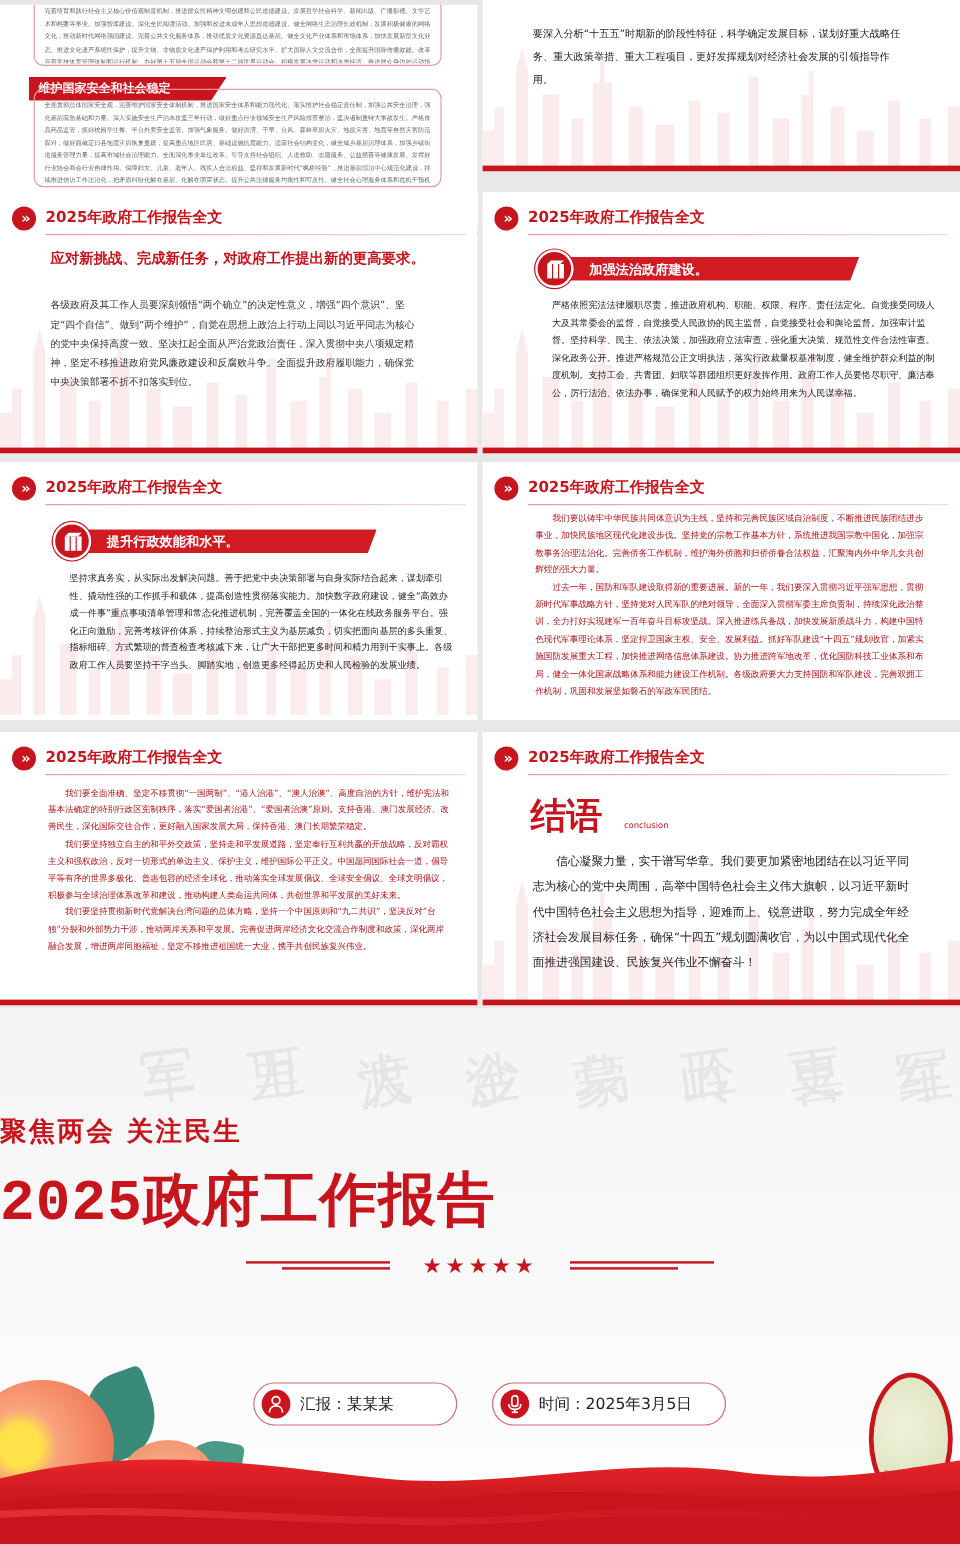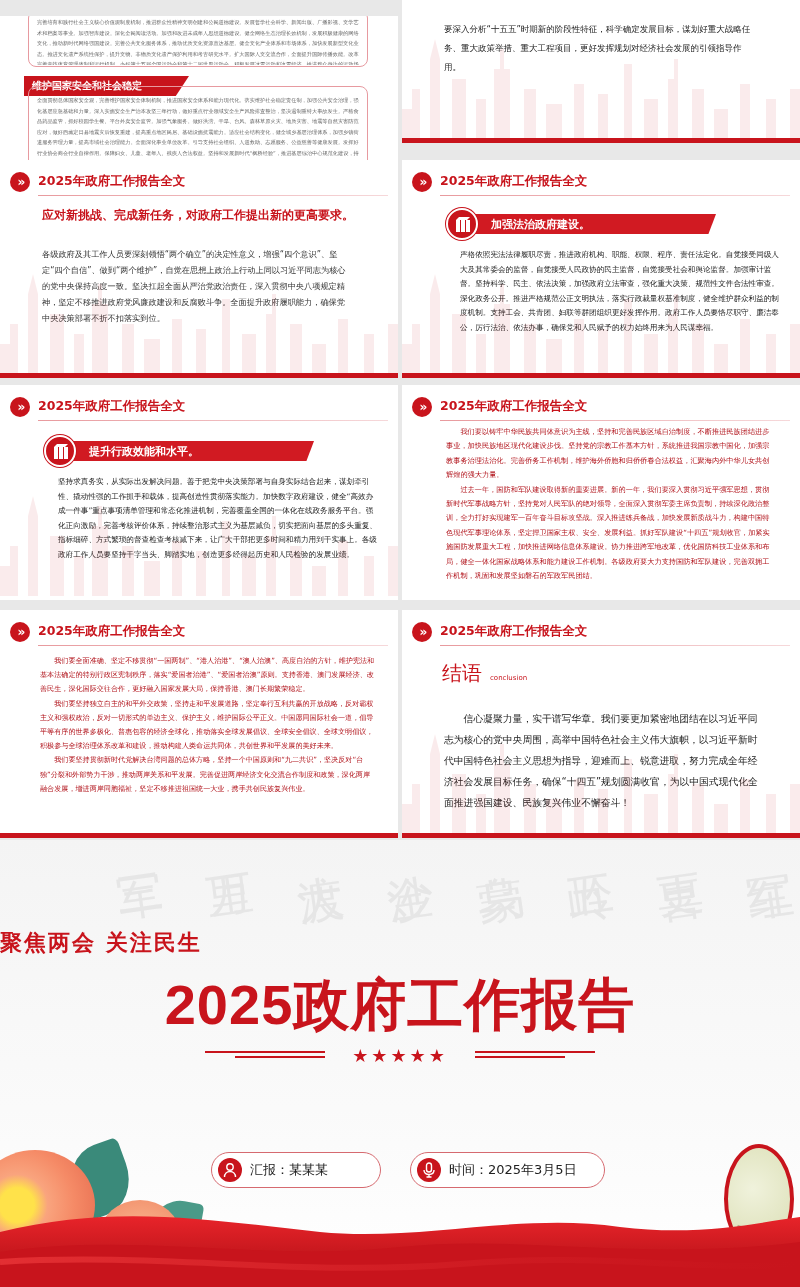--- a/index.html
+++ b/index.html
@@ -17,38 +17,38 @@
 .body p{text-indent:2em}
 .banner{position:absolute;height:30px}
 .banner .bar{position:absolute;left:18px;top:6px;right:0;height:20px;background:#d11a22;clip-path:polygon(0 0,100% 0,97% 100%,0 100%)}
 .banner .circ{position:absolute;left:0;top:0;width:32px;height:32px;border-radius:50%;background:#c8141c;border:2px solid #fff;box-shadow:0 0 0 1px #c8141c}
 .banner .circ svg{position:absolute;left:6px;top:6px}
 .banner .btext{position:absolute;left:45px;top:9px;color:#fff;font-size:11px;font-weight:bold;white-space:nowrap}
 .small-text{font-size:5.2px;line-height:10.5px;color:#666}
 .cover{position:absolute;left:0;top:840px;width:800px;height:447px;background:linear-gradient(180deg,#f4f4f4 0%,#fafafa 60%,#fff 100%);overflow:hidden}
 .calli{position:absolute;top:0;font-size:46px;color:#e6e6e6;font-family:"DejaVu Serif",serif;writing-mode:vertical-rl;line-height:1;transform:rotate(-8deg)}
 .subtitle{position:absolute;left:0;right:0;top:88px;font-size:22px;color:#c8141c;font-weight:bold;letter-spacing:2px}
-.maintitle{position:absolute;left:0;right:0;top:128px;text-align:center;font-size:56px;color:#c8141c;font-weight:bold;font-family:Liberation Sans, sans-serif;letter-spacing:1px}
+.maintitle{position:absolute;left:0;right:0;top:128px;font-size:48px;color:#c8141c;font-weight:bold;font-family:Liberation Mono, monospace;letter-spacing:1px}
 .stars{position:absolute;left:205px;top:205px;width:390px;height:24px}
 .stars .l{position:absolute;top:6px;height:2px;background:#c8141c}
 .stars .st{position:absolute;left:0;right:0;top:0;text-align:center;color:#c8141c;font-size:18px;letter-spacing:3px}
 .pill{position:absolute;top:312px;height:36px;border:1.5px solid #d66a70;border-radius:18px;background:#fff}
 .pill .ic{position:absolute;left:6px;top:5px;width:24px;height:24px;border-radius:50%;background:#c8141c}
 .pill .ic svg{position:absolute;left:5px;top:4px}
 .pill .pt{position:absolute;left:38px;top:8px;font-size:13px;color:#222;white-space:nowrap}
 .ribbon{position:absolute;left:0;right:0;bottom:0;height:95px}
 .flower{position:absolute;border-radius:50%}
 .drum{position:absolute;right:0;top:304px;width:90px;height:130px}
 </style>
 </head>
 <body>
 
 <div class="grid">
 
-  <div class="slide" style="left:0;top:16px;width:398px;height:193px">
+  <div class="slide" style="left:0;top:4px;width:398px;height:193px">
     <div style="position:absolute;left:28px;top:-6px;width:340px;height:57px;border:1px solid #e79aa0;border-radius:8px;padding:6px 8px 0 8px">
       <div class="small-text" style="height:48px;overflow:hidden">完善培育和践行社会主义核心价值观制度机制，推进群众性精神文明创建和公民道德建设。发展哲学社会科学、新闻出版、广播影视、文学艺术和档案等事业。加强智库建设。深化全民阅读活动。加强和改进未成年人思想道德建设。健全网络生态治理长效机制，发展积极健康的网络文化，推动新时代网络强国建设。完善公共文化服务体系，推动优质文化资源直达基层。健全文化产业体系和市场体系，加快发展新型文化业态。推进文化遗产系统性保护，提升文物、非物质文化遗产保护利用和考古研究水平。扩大国际人文交流合作，全面提升国际传播效能。改革完善竞技体育管理体制和运行机制，办好第十五届全国运动会和第十二届世界运动会。积极发展冰雪运动和冰雪经济。推进群众身边的运动场地设施建设，广泛开展全民健身活动，加强青少年科学健身普及和健康干预，让年轻一代在运动中强意志、健身心。</div>
     </div>
     <div style="position:absolute;left:24px;top:60px;width:165px;height:20px;background:#c8141c;clip-path:polygon(0 0,100% 0,92% 100%,0 100%)">
       <span style="position:absolute;left:8px;top:3px;color:#fff;font-size:10px;font-weight:bold;white-space:nowrap">维护国家安全和社会稳定</span>
     </div>
     <div style="position:absolute;left:28px;top:70px;width:340px;height:82px;border:1px solid #e79aa0;border-radius:8px;padding:8px 8px 0 8px">
       <div class="small-text" style="height:72px;overflow:hidden">全面贯彻总体国家安全观，完善维护国家安全体制机制，推进国家安全体系和能力现代化。落实维护社会稳定责任制，加强公共安全治理，强化基层应急基础和力量。深入实施安全生产治本攻坚三年行动，做好重点行业领域安全生产风险排查整治，坚决遏制重特大事故发生。严格食品药品监管，抓好校园学生餐、平台外卖安全监管。加强气象服务。做好洪涝、干旱、台风、森林草原火灾、地质灾害、地震等自然灾害防范应对，做好西藏定日县地震灾后恢复重建，提高重点地区民居、基础设施抗震能力。适应社会结构变化，健全城乡基层治理体系，加强乡镇街道服务管理力量，提高市域社会治理能力。全面深化事业单位改革。引导支持社会组织、人道救助、志愿服务、公益慈善等健康发展。发挥好行业协会商会行业自律作用。保障妇女、儿童、老年人、残疾人合法权益。坚持和发展新时代“枫桥经验”，推进基层综治中心规范化建设，持续推进信访工作法治化，把矛盾纠纷化解在基层、化解在萌芽状态。提升公共法律服务均衡性和可及性。健全社会心理服务体系和危机干预机制，培育自尊自信、理性平和、积极向上的社会心态。建设更高水平的平安中国，完善社会治安整体防控体系，依法严厉打击黑恶势力、电信网络诈骗等违法犯罪活动，保障人民群众安居乐业、社会安定有序。</div>
     </div>
     <div class="bottombar"></div>
@@ -151,21 +151,21 @@
     <div class="bottombar"></div>
   </div>
 
   <div class="slide" style="left:402px;top:610px;width:398px;height:228px">
     <div class="hdr">
       <div class="chev">»</div>
       <div class="htitle">2025年政府工作报告全文</div>
       <div class="hline"></div>
     </div>
     <div style="position:absolute;left:40px;top:50px;height:40px">
-      <span style="font-size:20px;font-weight:normal;color:#c8141c;font-family:'DejaVu Serif',serif">结语</span><span style="font-size:7px;color:#c8141c;margin-left:8px">conclusion</span>
+      <span style="font-size:30px;font-weight:bold;color:#c8141c;font-family:'DejaVu Serif',serif">结语</span><span style="font-size:7px;color:#c8141c;margin-left:18px">conclusion</span>
     </div>
     <div class="body" style="left:42px;top:98px;width:320px;font-size:9.8px;line-height:21px;color:#222;text-indent:2em">信心凝聚力量，实干谱写华章。我们要更加紧密地团结在以习近平同志为核心的党中央周围，高举中国特色社会主义伟大旗帜，以习近平新时代中国特色社会主义思想为指导，迎难而上、锐意进取，努力完成全年经济社会发展目标任务，确保“十四五”规划圆满收官，为以中国式现代化全面推进强国建设、民族复兴伟业不懈奋斗！</div>
     <svg class="skyline" viewBox="0 0 400 110" preserveAspectRatio="none">
         <path d="M0 110V80h10V60h8v50h10V30l5-20 5 20v80h12V50h14v60h10V70h10v40h8V40h6V20h4v20h6v70h14V60h12v50h10V75h16v35h12V55h10v55h14V65h10v45h16V35h8v75h12V70h14v40h10V50h6V30h4v80h14V60h12v50h10V80h14v30h12V55h10v55h16V70h10v40h14V60h12v50z" fill="#c8141c"></path>
       </svg>
     <div class="bottombar"></div>
   </div>
 </div>
 
 <div class="cover">

